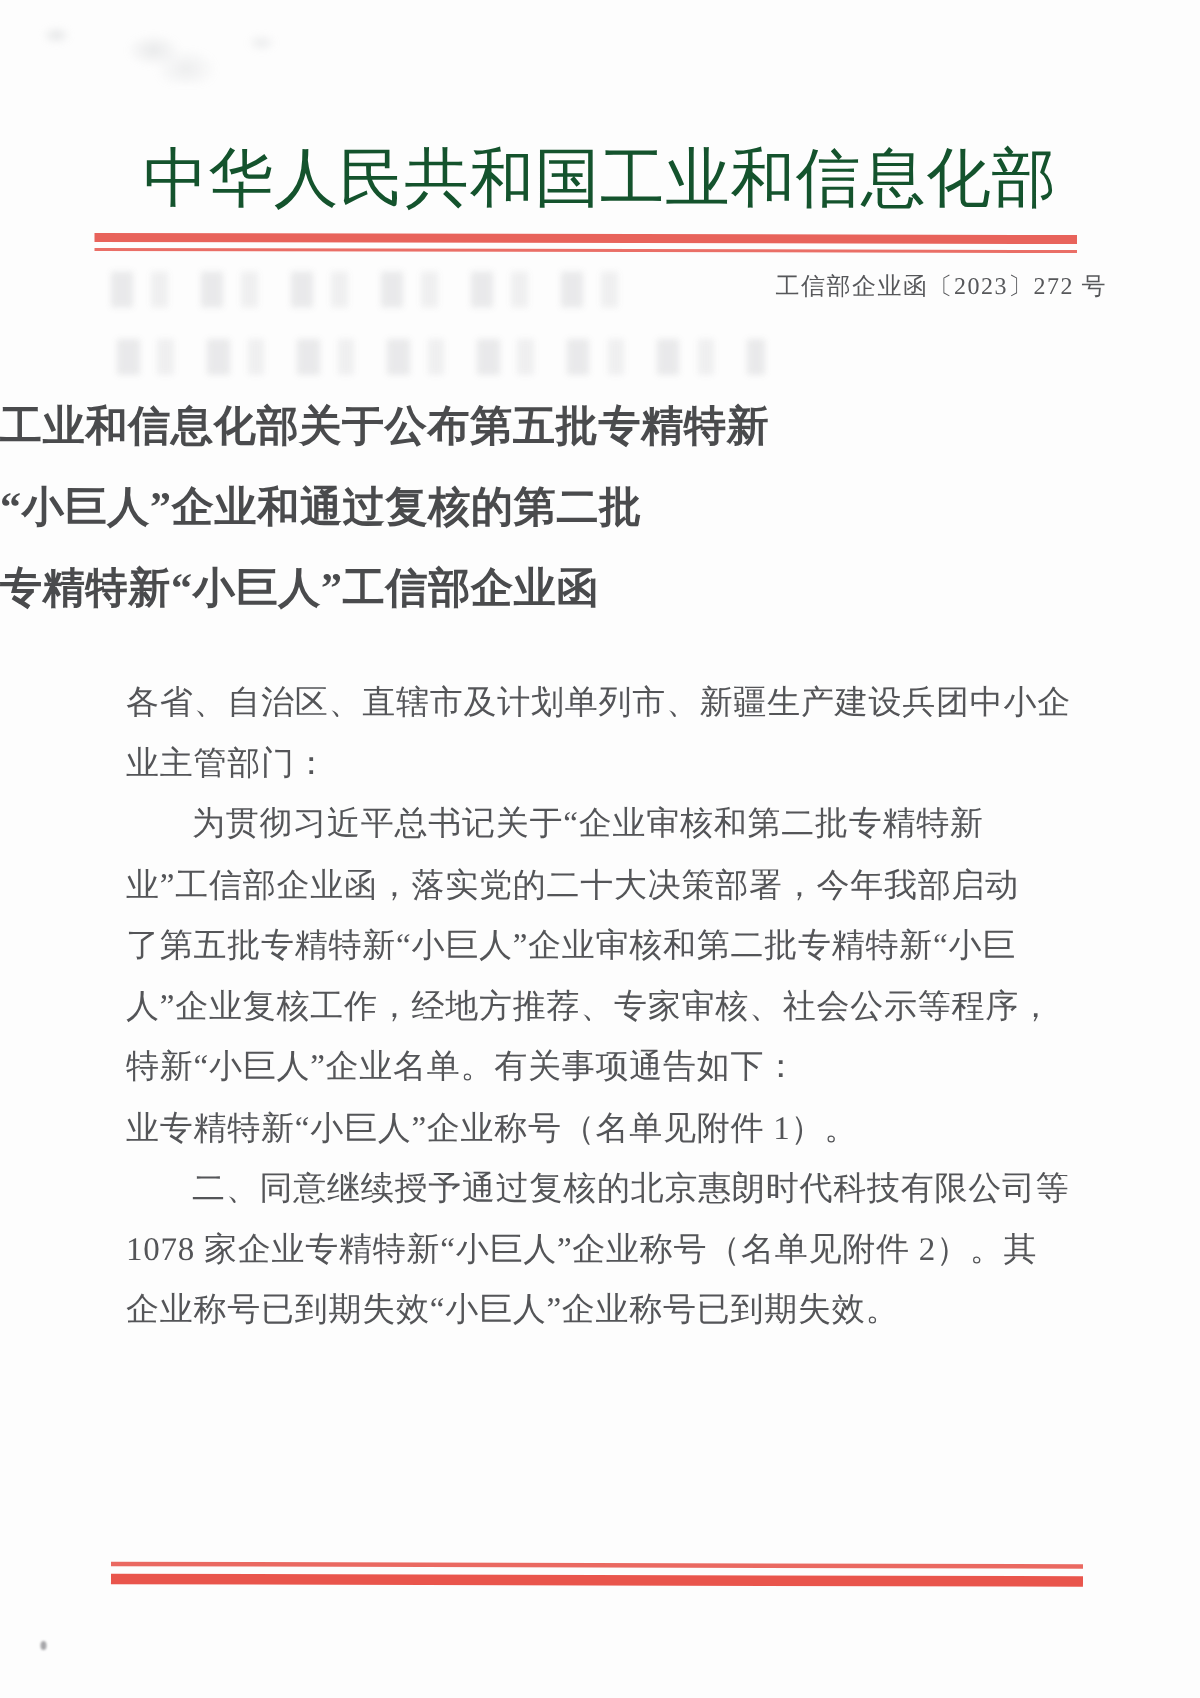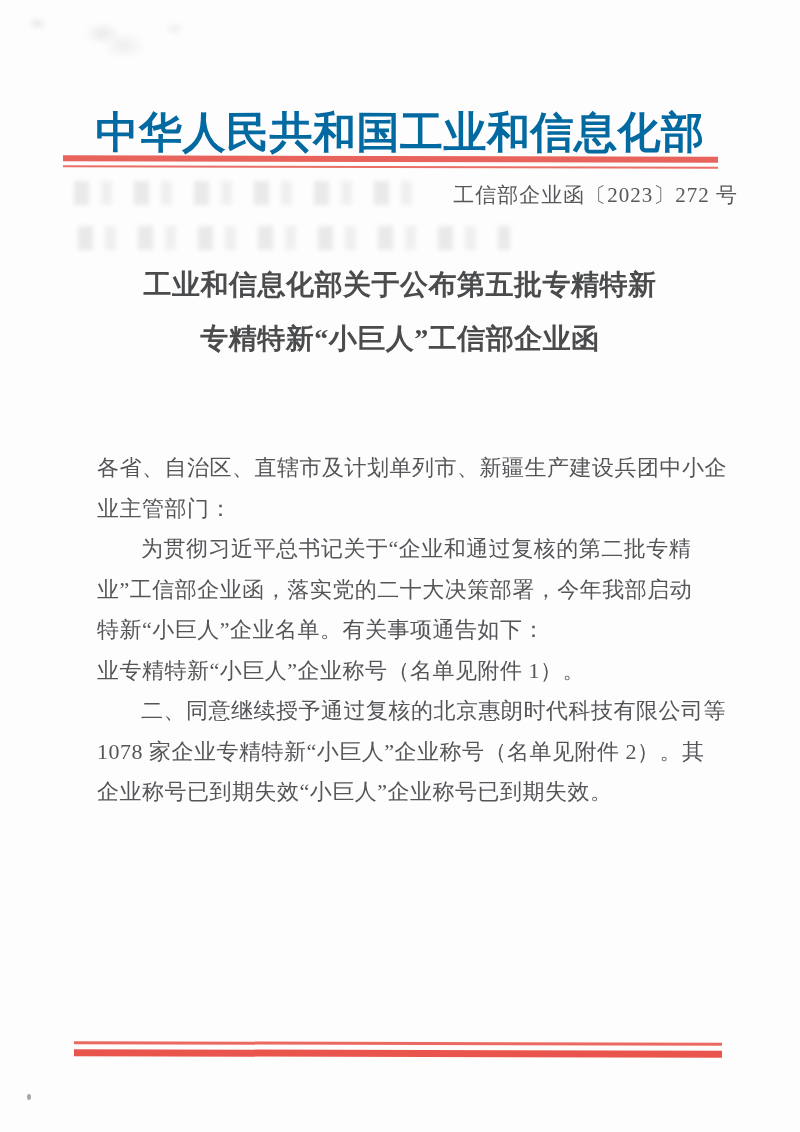--- a/index.html
+++ b/index.html
@@ -46,63 +46,63 @@
     left: 27px; top: 1094px;
     width: 4px; height: 6px;
     background: rgba(95,95,100,0.55);
     border-radius: 50%;
     filter: blur(0.6px);
   }
 
   
   .org-name {
     position: absolute;
-    left: 0; right: 0; top: 104px;
+    left: 0; right: 0; top: 90px;
     text-align: center;
     font-size: 43px;
-    font-weight: 700;
+    font-weight: 400;
     letter-spacing: 0.5px;
-    color: #0369a1;
+    color: #14532d;
     white-space: nowrap;
   }
   .rule-top {
     position: absolute;
     left: 63px; top: 156px;
     width: 655px;
     transform: rotate(0.12deg);
   }
   .rule-top .bar-thick { height: 6px; background: #e8635b; }
   .rule-top .bar-gap   { height: 4px; }
   .rule-top .bar-thin  { height: 2px; background: #ea6f67; }
 
   .doc-number {
     position: absolute;
     top: 181px; right: 62px;
-    font-size: 21px;
+    font-size: 16px;
     letter-spacing: 1px;
     color: #56575a;
     white-space: nowrap;
   }
 
   
   .doc-title {
     position: absolute;
     left: 0; right: 0; top: 258px;
-    text-align: center;
+    text-align: left;
     font-size: 28px;
     font-weight: 700;
     line-height: 54px;
     letter-spacing: 0.5px;
     color: #4a4b4d;
   }
 
   
   .doc-body {
     position: absolute;
-    left: 97px; top: 448px;
+    left: 84px; top: 448px;
     width: 645px;
     font-size: 22px;
     letter-spacing: 0.5px;
     line-height: 40.5px;
     color: #545558;
   }
   .doc-body .line {
     height: 40.5px;
     white-space: nowrap;
   }
@@ -134,28 +134,31 @@
     <div class="bar-thin"></div>
   </div>
 
   <div class="ghost ghost-row-1"></div>
   <div class="ghost ghost-row-2"></div>
 
   <div class="doc-number">工信部企业函〔2023〕272 号</div>
 
   <div class="doc-title">
     <div>工业和信息化部关于公布第五批专精特新</div>
+    <div>“小巨人”企业和通过复核的第二批</div>
     <div>专精特新“小巨人”工信部企业函</div>
   </div>
 
   <div class="doc-body">
     <div class="line">各省、自治区、直辖市及计划单列市、新疆生产建设兵团中小企</div>
     <div class="line">业主管部门：</div>
-    <div class="line indent">为贯彻习近平总书记关于“企业和通过复核的第二批专精</div>
+    <div class="line indent">为贯彻习近平总书记关于“企业审核和第二批专精特新</div>
     <div class="line">业”工信部企业函，落实党的二十大决策部署，今年我部启动</div>
+    <div class="line">了第五批专精特新“小巨人”企业审核和第二批专精特新“小巨</div>
+    <div class="line">人”企业复核工作，经地方推荐、专家审核、社会公示等程序，</div>
     <div class="line">特新“小巨人”企业名单。有关事项通告如下：</div>
     <div class="line">业专精特新“小巨人”企业称号（名单见附件 1）。</div>
     <div class="line indent">二、同意继续授予通过复核的北京惠朗时代科技有限公司等</div>
     <div class="line">1078 家企业专精特新“小巨人”企业称号（名单见附件 2）。其</div>
     <div class="line">企业称号已到期失效“小巨人”企业称号已到期失效。</div>
   </div>
 
   <div class="rule-bottom">
     <div class="bar-thin"></div>
     <div class="bar-gap"></div>

